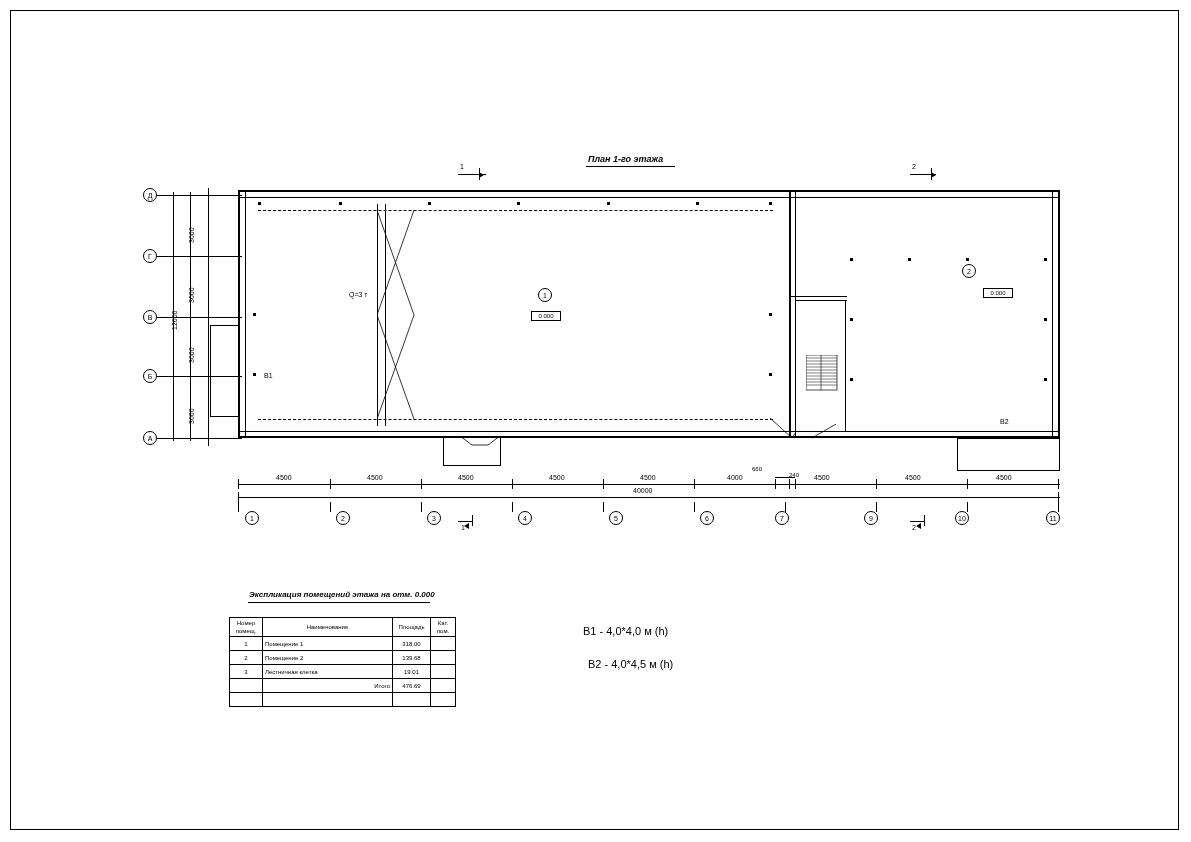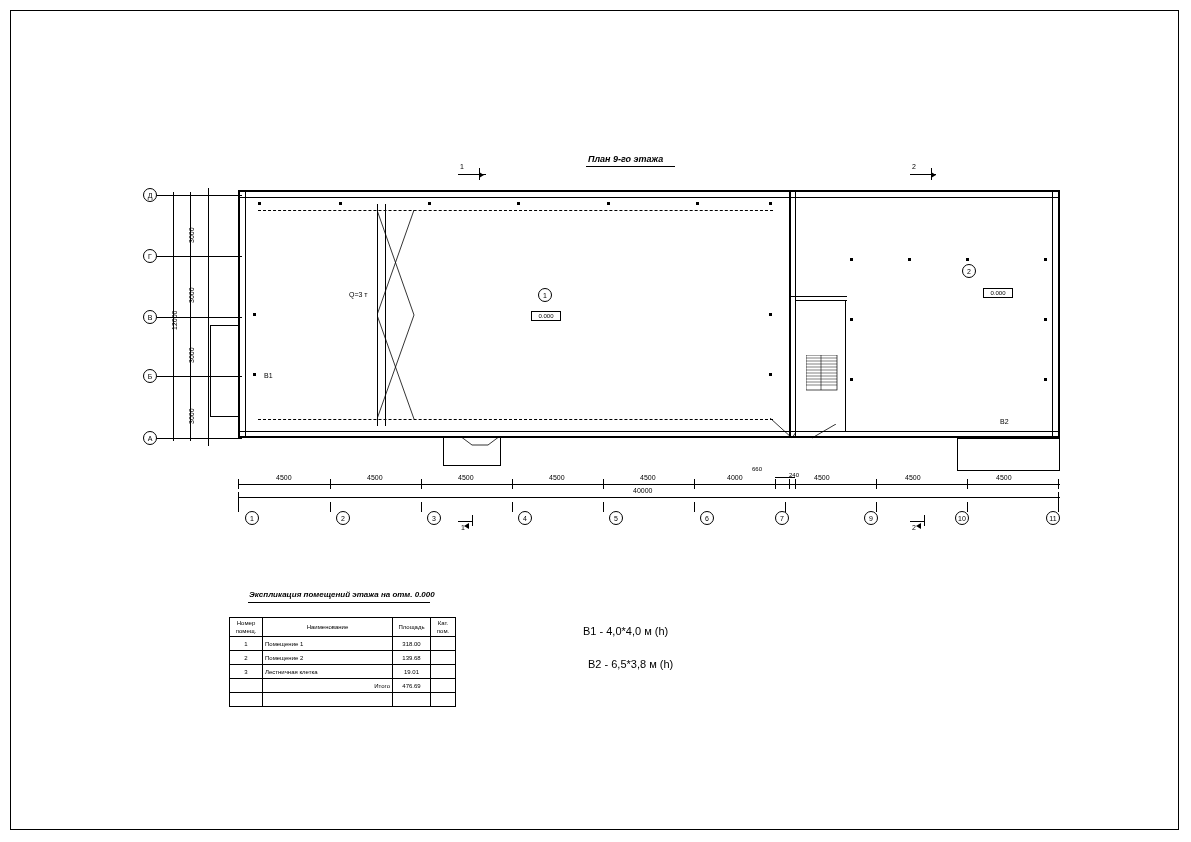--- a/index.html
+++ b/index.html
@@ -87,21 +87,21 @@
   }
   .diag{position:absolute;}
   .secmark{position:absolute;}
 </style>
 </head>
 <body>
 
 <div id="page">
   <div id="frame"></div>
 
-  <div class="txt t9 bold ital" style="left:588px;top:154px;">План 9-го этажа</div>
+  <div class="txt t9 bold ital" style="left:588px;top:154px;">План 1-го этажа</div>
   <div class="ln h" style="left:586px;top:166px;width:89px;"></div>
 
   <div class="secmark">
     <div class="txt t7" style="left:460px;top:163px;">1</div>
     <div class="ln h" style="left:458px;top:174px;width:14px;"></div>
     <div class="ln h" style="left:472px;top:174px;width:14px;"></div>
     <div class="ln v" style="left:479px;top:168px;height:12px;"></div>
     <div class="diag" style="left:475px;top:166px;">
       <svg width="10" height="8">
           <polygon points="4,0 9,3 4,6" fill="#000"></polygon>
@@ -379,14 +379,14 @@
       <tr style="height:14px;">
         <td class="ac"></td>
         <td class="al"></td>
         <td class="ac"></td>
         <td class="ac"></td>
       </tr>
     </tbody>
   </table>
 
   <div class="txt t11" style="left:583px;top:625px;">В1 -  4,0*4,0 м (h)</div>
-  <div class="txt t11" style="left:588px;top:658px;">В2 - 6,5*3,8 м (h)</div>
+  <div class="txt t11" style="left:588px;top:658px;">В2 - 4,0*4,5 м (h)</div>
 </div>
 
 </body></html>

